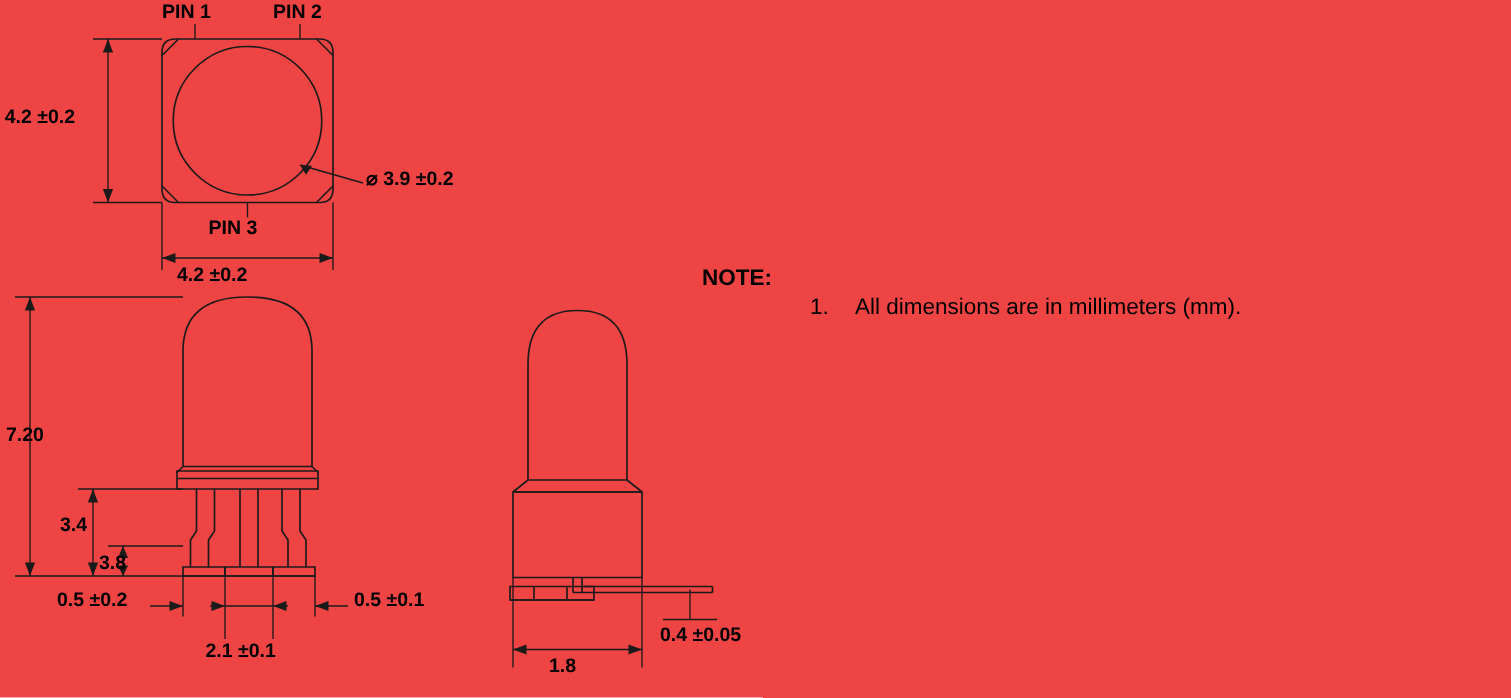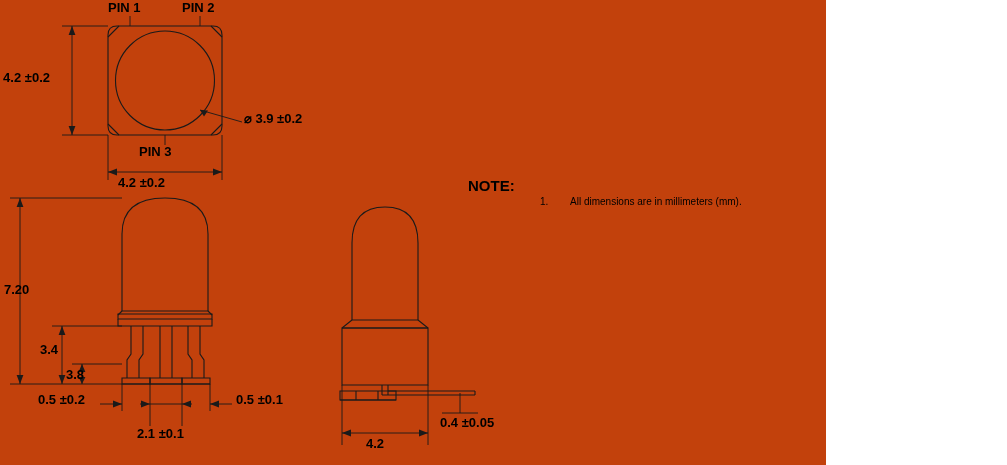--- a/index.html
+++ b/index.html
@@ -6,25 +6,24 @@
     margin: 0;
     padding: 0;
     background: #ffffff;
   }
   body {
     font-family: "Liberation Sans", sans-serif;
     color: #000000;
   }
   #page {
     position: relative;
-    width: 810px;
+    width: 1007px;
     height: 465px;
     overflow: hidden;
-    background: #c2410c;
-    padding-left: 16px;
+    background: #ef4444;
   }
   .abs { position: absolute; }
   .lbl {
     font-size: 13px;
     font-weight: bold;
     white-space: nowrap;
     color: #000;
   }
   svg { display: block; }
 
@@ -60,21 +59,21 @@
     font-weight: bold;
     margin-top: 14px;
   }
   #note-list {
     position: absolute;
     left: 540px;
     top: 196px;
     margin: 0;
     padding: 0;
     list-style: none;
-    font-size: 10px;
+    font-size: 15px;
   }
   #note-list li {
     margin-bottom: 9px;
     white-space: nowrap;
   }
   #note-list li .num {
     display: inline-block;
     width: 30px;
   }
 </style>
@@ -254,21 +253,21 @@
         <polygon points="42,238 51,234.6 51,241.4"></polygon>
         <polygon points="128,238 119,234.6 119,241.4"></polygon>
       </g>
 
       <g stroke="#1a1a1a" stroke-width="0.9">
         <line x1="160" y1="198" x2="160" y2="218"></line>
         <line x1="142" y1="218" x2="178" y2="218"></line>
       </g>
     </svg>
 
-    <div class="abs lbl" style="left:66px; top:241px;">4.2</div>
+    <div class="abs lbl" style="left:66px; top:241px;">1.8</div>
     <div class="abs lbl" style="left:140px; top:220px;">0.4 ±0.05</div>
   </div>
 
 
   <div id="note-title">NOTE:</div>
   <ul id="note-list">
     <li>
       <span class="num">1.</span><span>All dimensions are in millimeters (mm).</span>
     </li>
   </ul>

